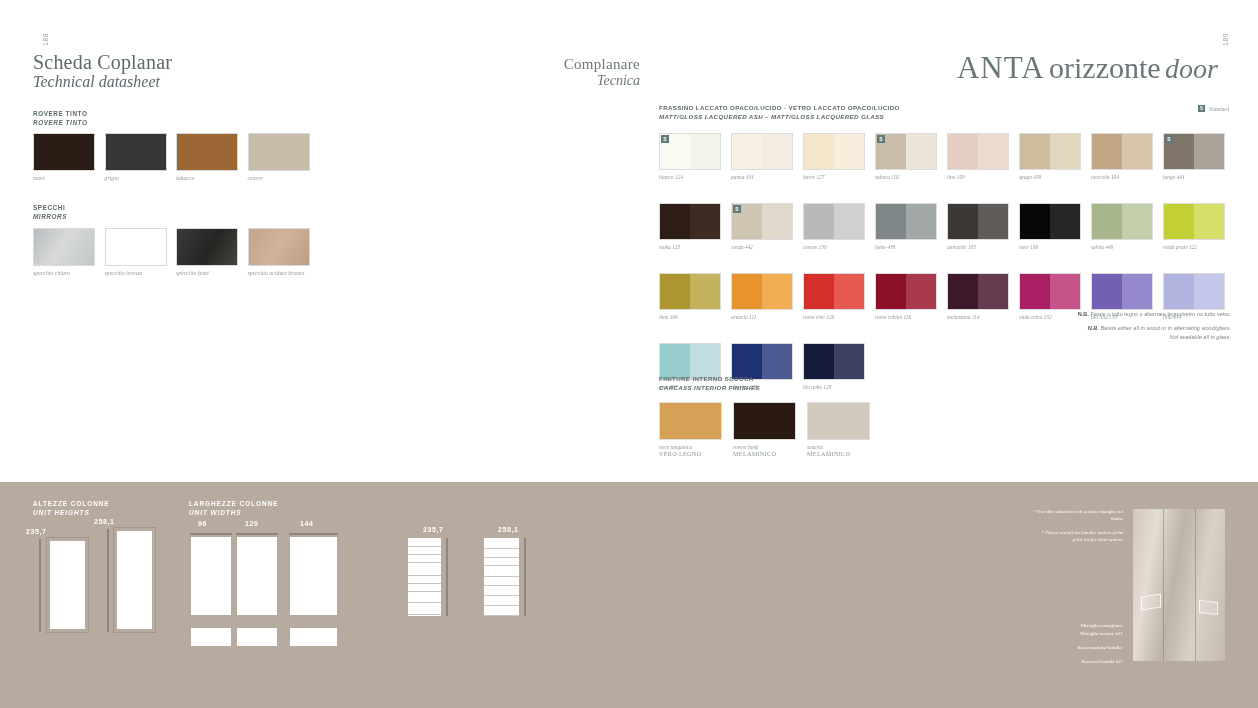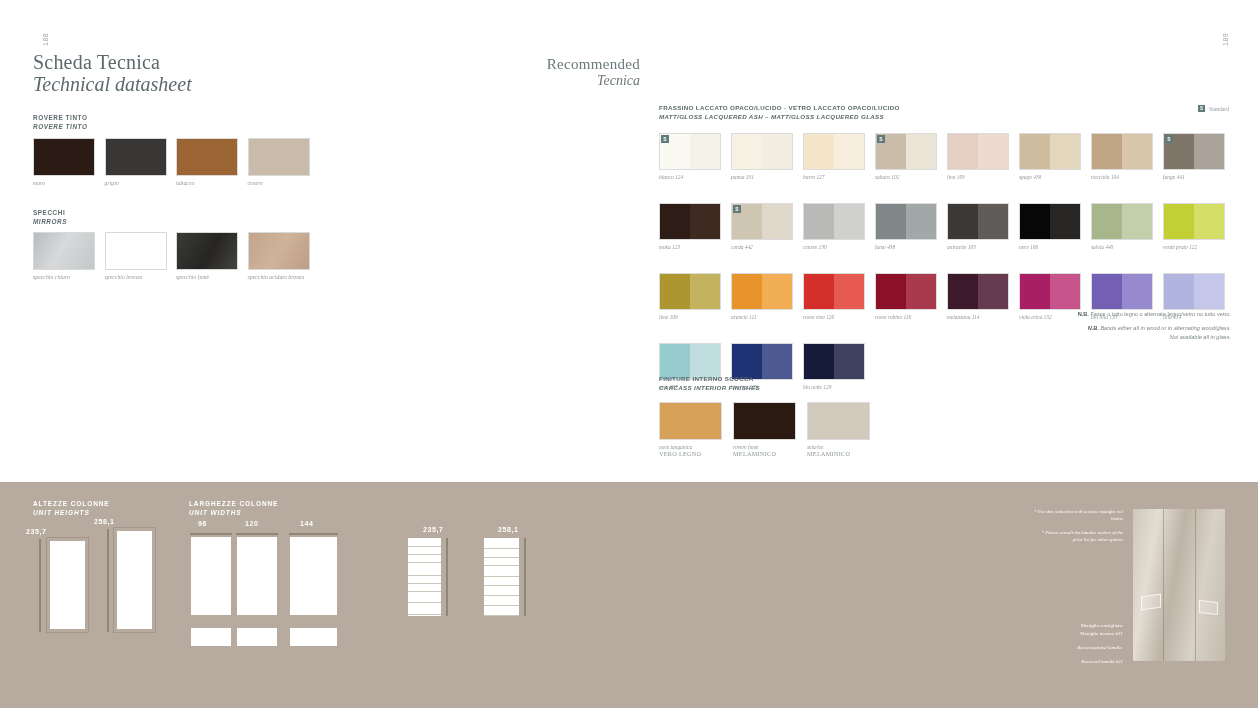--- a/index.html
+++ b/index.html
@@ -27,21 +27,21 @@
   #page-num-right { left:1222px; top:46px; }
 
   
   #left-col { position:absolute; left:33px; top:52px; width:300px; }
   .doc-title-it {
     font-family:"Liberation Serif", serif;
     font-size:20px; color:#5d696c; line-height:1.05; letter-spacing:.2px;
   }
   .doc-title-en {
     font-family:"Liberation Serif", serif;
-    font-style:italic; font-size:20px; color:#5d696c; line-height:1.1;
+    font-style:italic; font-size:16px; color:#5d696c; line-height:1.1;
   }
 
   .sec-head { margin-top:18px; }
   .sec-head .it, .sec-head .en {
     font-size:6.4px; font-weight:bold; letter-spacing:.55px; color:#5d696c;
     line-height:1.45; text-transform:uppercase;
   }
   .sec-head .en { font-style:italic; }
 
   .swatch-row { display:flex; gap:9.5px; margin-top:6px; }
@@ -145,21 +145,21 @@
 </style>
 </head>
 <body>
 
 <div id="top-area">
 
   <div class="page-num" id="page-num-left">188</div>
   <div class="page-num" id="page-num-right">189</div>
 
   <div id="left-col">
-    <div class="doc-title-it">Scheda Tecnica</div>
+    <div class="doc-title-it">Scheda Coplanar</div>
     <div class="doc-title-en">Technical datasheet</div>
 
     <div class="sec-head">
       <div class="it">ROVERE TINTO</div>
       <div class="en">ROVERE TINTO</div>
     </div>
     <div class="swatch-row">
       <div class="swatch">
         <div class="chip wood-grain" style="background:#2a1c15"></div>
         <div class="cap">moro</div>
@@ -196,24 +196,29 @@
         <div class="cap">specchio fumè</div>
       </div>
       <div class="swatch">
         <div class="chip" style="background:linear-gradient(120deg,#c3a48c,#cfb39b 50%,#bd9c84)"></div>
         <div class="cap">specchio acidato bronzo</div>
       </div>
     </div>
   </div>
 
   <div id="center-title">
-    <div class="it">Recommended</div>
+    <div class="it">Complanare</div>
     <div class="en">Tecnica</div>
   </div>
 
+  <div id="main-title">
+    <span class="t1">ANTA</span>
+    <span class="t2">orizzonte</span>
+    <span class="t3">door</span>
+  </div>
 
   <div id="finish-panel">
     <div class="panel-head">
       <div class="it">FRASSINO LACCATO OPACO/LUCIDO - VETRO LACCATO OPACO/LUCIDO</div>
       <div class="en">MATT/GLOSS LACQUERED ASH – MATT/GLOSS LACQUERED GLASS</div>
     </div>
 
     <div id="std-legend">
       <div class="sq">S</div>
       <div class="lbl">Standard</div>

